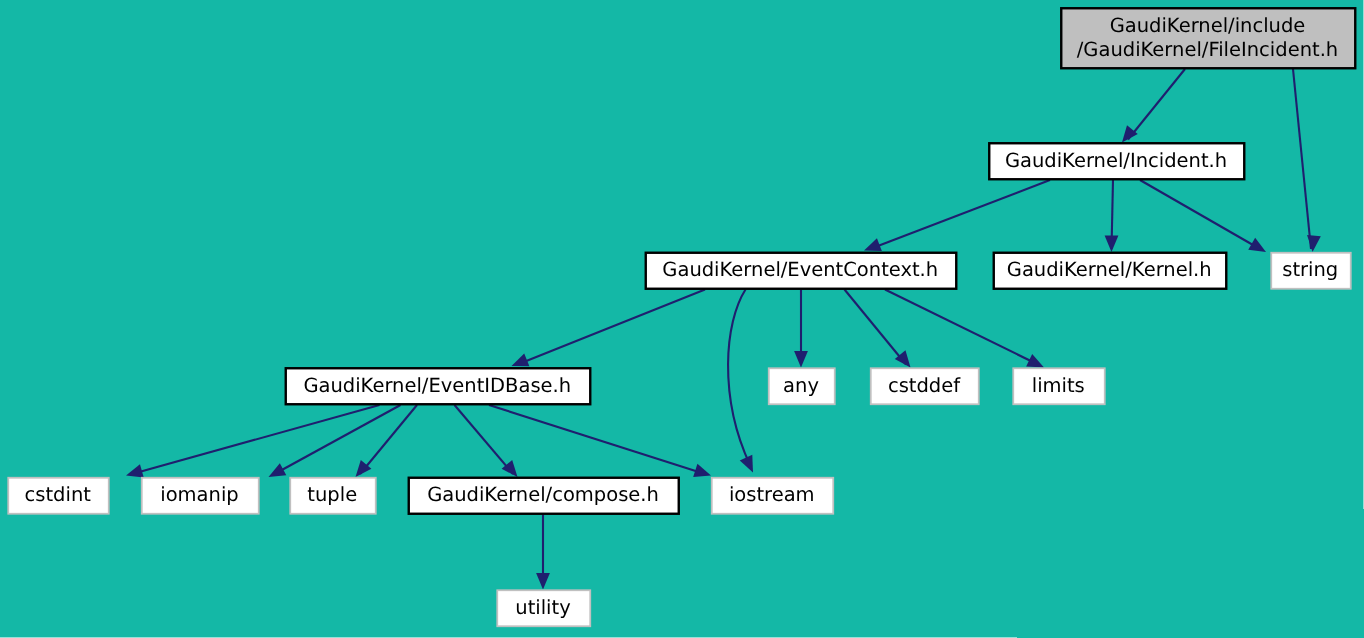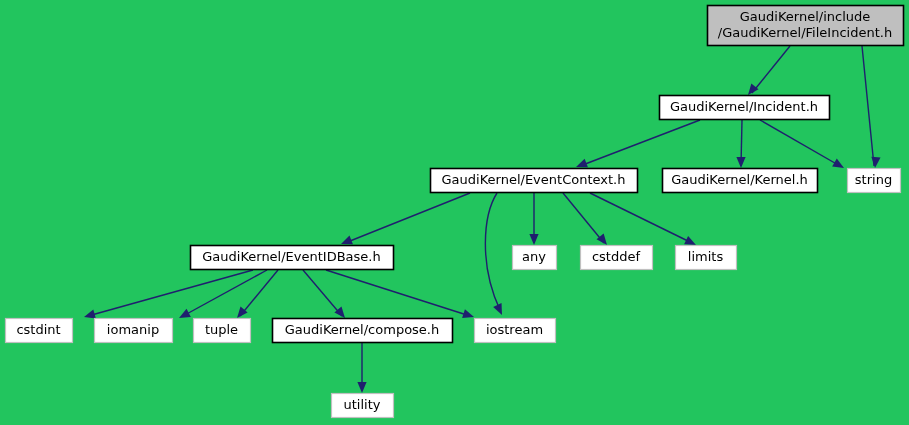--- a/index.html
+++ b/index.html
@@ -4,21 +4,21 @@
 <style>
   html, body {
     margin: 0;
     padding: 0;
     background: #ffffff;
   }
   #graph-root {
     position: relative;
     width: 909px;
     height: 425px;
-    background: #22c55e;
+    background: #14b8a6;
     font-family: "DejaVu Sans", sans-serif;
     overflow: hidden;
   }
   #graph-svg {
     position: absolute;
     left: 0;
     top: 0;
     width: 909px;
     height: 425px;
   }

